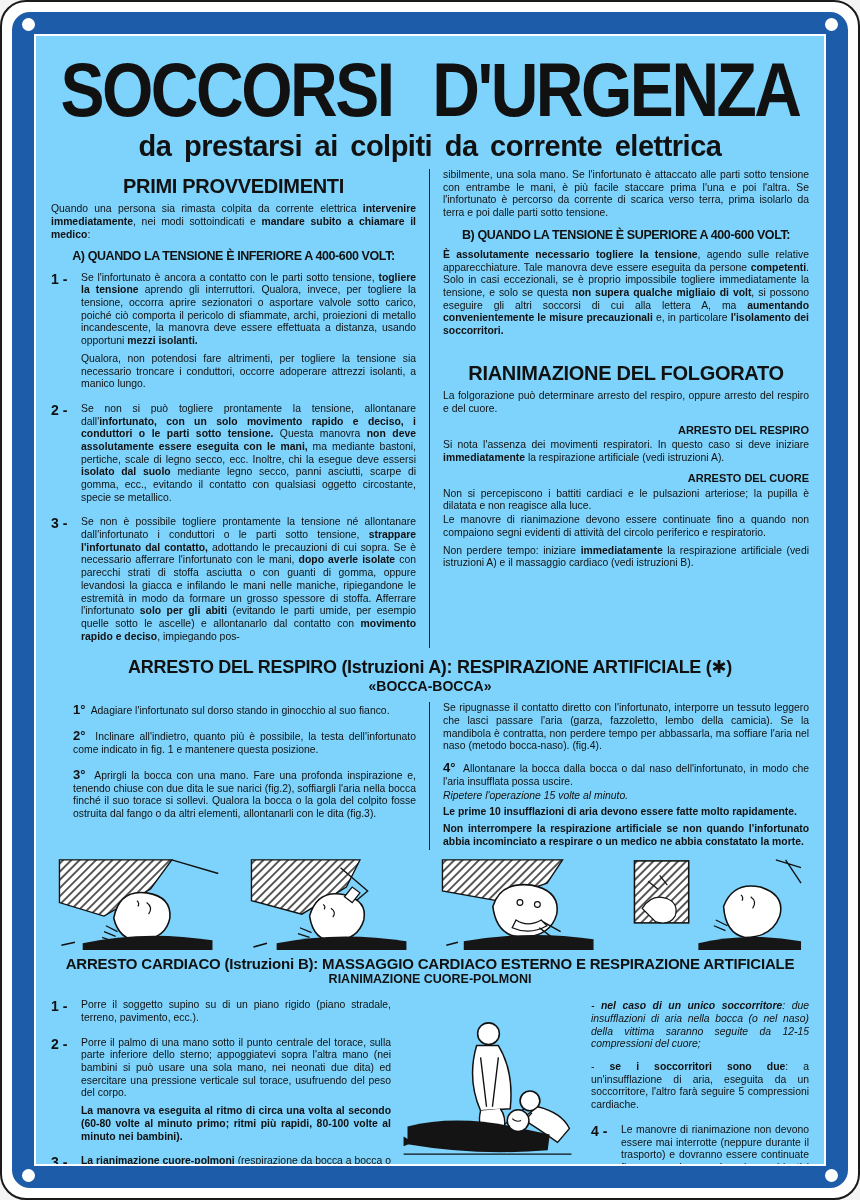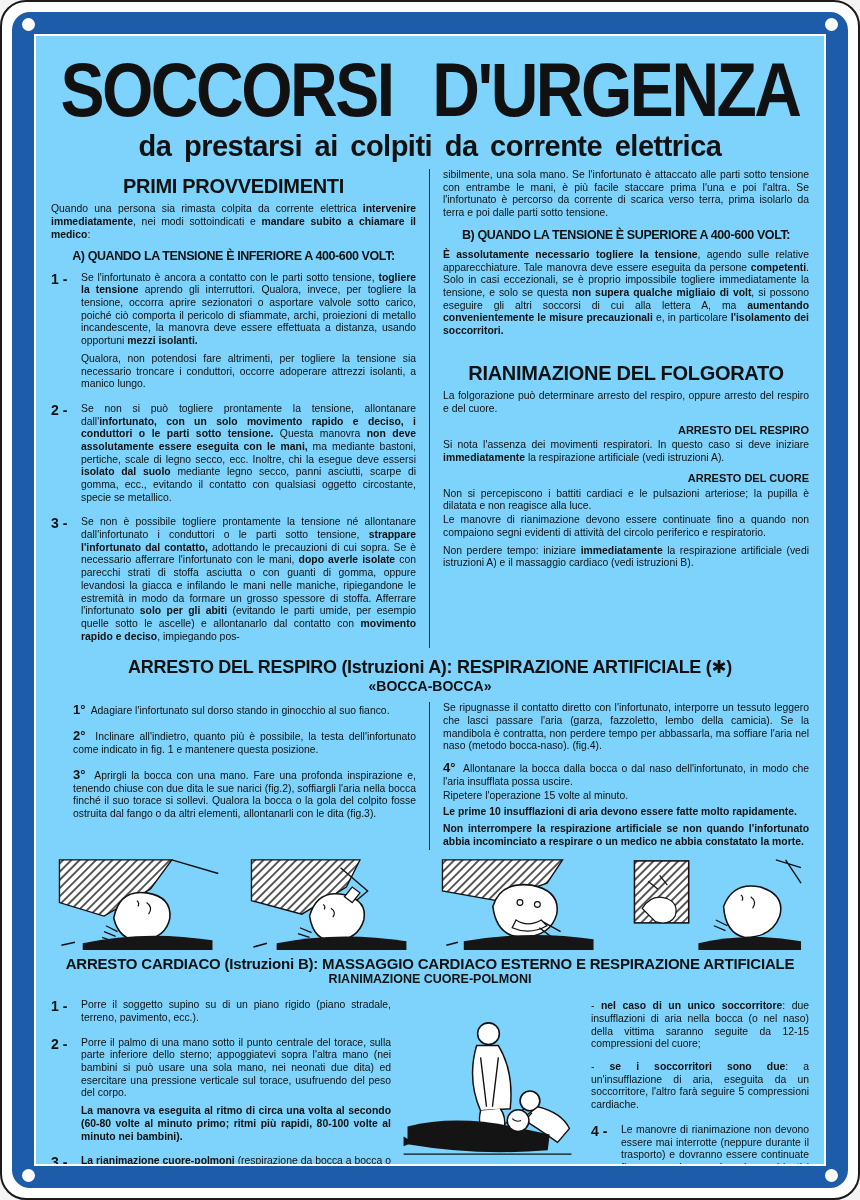--- a/index.html
+++ b/index.html
@@ -121,21 +121,21 @@
 
       <div class="twocol body-txt" style="margin-top:2px;">
         <div class="colL resp-left">
           <p class="deg-item"><b class="deg">1°</b>&nbsp; <span>Adagiare l'infortunato sul dorso stando in ginocchio al suo fianco.</span></p>
           <p class="deg-item"><b class="deg">2°</b>&nbsp; <span>Inclinare all'indietro, quanto più è possibile, la testa dell'infortunato come indicato in fig. 1 e mantenere questa posizione.</span></p>
           <p class="deg-item" style="margin-bottom:0;"><b class="deg">3°</b>&nbsp; <span>Aprirgli la bocca con una mano. Fare una profonda inspirazione e, tenendo chiuse con due dita le sue narici (fig.2), soffiargli l'aria nella bocca finché il suo torace si sollevi. Qualora la bocca o la gola del colpito fosse ostruita dal fango o da altri elementi, allontanarli con le dita (fig.3).</span></p>
         </div>
         <div class="colR">
           <p>Se ripugnasse il contatto diretto con l'infortunato, interporre un tessuto leggero che lasci passare l'aria (garza, fazzoletto, lembo della camicia). Se la mandibola è contratta, non perdere tempo per abbassarla, ma soffiare l'aria nel naso (metodo bocca-naso). (fig.4).</p>
           <p style="margin-top:7px;margin-bottom:1px;"><b class="deg">4°</b>&nbsp; <span>Allontanare la bocca dalla bocca o dal naso dell'infortunato, in modo che l'aria insufflata possa uscire.</span></p>
-          <p style="margin-bottom:4px;">Ripetere l'operazione 15 volte al minuto.</p>
+          <p style="margin-bottom:4px;font-style:italic;">Ripetere l'operazione 15 volte al minuto.</p>
           <p class="bold-line">Le prime 10 insufflazioni di aria devono essere fatte molto rapidamente.</p>
           <p class="bold-line">Non interrompere la respirazione artificiale se non quando l'infortunato abbia incominciato a respirare o un medico ne abbia constatato la morte.</p>
         </div>
       </div>
     </div>
 
     <div class="figrow">
       <svg class="fig" viewBox="0 0 180 95">
         <defs>
           <pattern id="hatchA" width="6" height="6" patternUnits="userSpaceOnUse" patternTransform="rotate(45)">
@@ -219,21 +219,21 @@
           <path d="M138,98 Q162,104 170,120 L158,134 Q138,120 122,110 Z" fill="#fff" stroke="#111" stroke-width="1.4"></path>
           <path d="M124,100 L104,116 M132,104 L116,122" stroke="#111" stroke-width="1.3" fill="none"></path>
           <path d="M6,118 Q54,106 112,118 L150,126 L148,142 Q76,148 6,136 Z" fill="#141414"></path>
           <circle cx="118" cy="112" r="11" fill="#fff" stroke="#111" stroke-width="1.5"></circle>
           <path d="M112,110 q4,4 9,2" stroke="#111" stroke-width="1.1" fill="none"></path>
           <path d="M2,146 L172,146" stroke="#111" stroke-width="1.2" fill="none"></path>
           <path d="M2,128 l10,6 -10,4 Z" fill="#141414"></path>
         </svg>
 
         <div style="padding-left:4px;">
-          <p style="margin-top:8px;">- <b>nel caso di un unico soccorritore</b>: due insufflazioni di aria nella bocca (o nel naso) della vittima saranno seguite da 12-15 compressioni del cuore;</p>
+          <p style="margin-top:8px;font-style:italic;">- <b>nel caso di un unico soccorritore</b>: due insufflazioni di aria nella bocca (o nel naso) della vittima saranno seguite da 12-15 compressioni del cuore;</p>
           <p style="margin-top:10px;">- <b>se i soccorritori sono due</b>: a un'insufflazione di aria, eseguita da un soccorritore, l'altro farà seguire 5 compressioni cardiache.</p>
           <div class="nitem" style="margin-top:12px;">
             <span class="num">4 -</span>
             <div class="itext">
               <p>Le manovre di rianimazione non devono essere mai interrotte (neppure durante il trasporto) e dovranno essere continuate fino a quando non siano ben evidenti i segni di una ripresa dell'attività circolatoria (ricomparsa delle pulsazioni; pupilla non dilatata e reagente alla luce) e respiratoria (comparsa del respiro). Sospendere le manovre solo quando un medico abbia constatato la morte.</p>
             </div>
           </div>
         </div>
       </div>
     </div>

